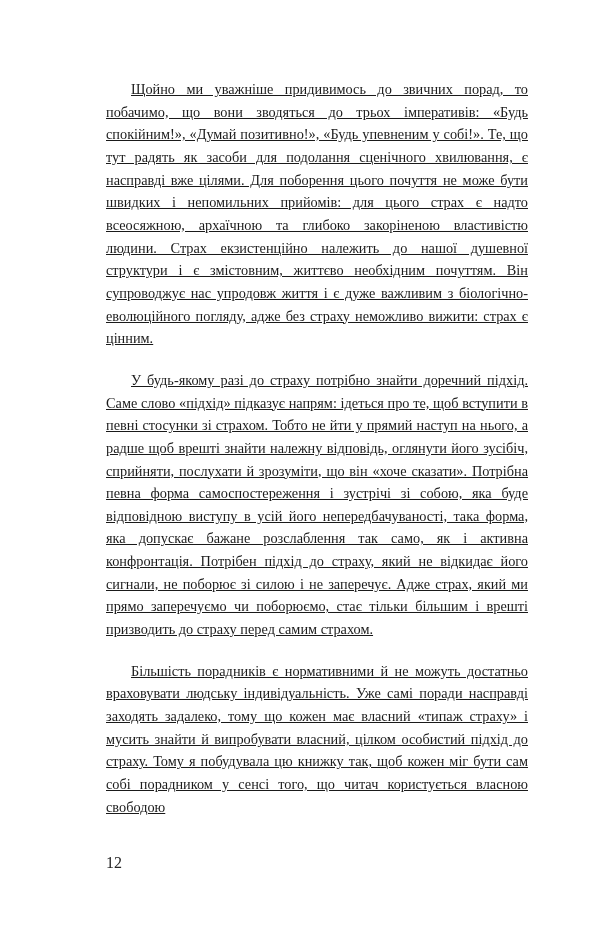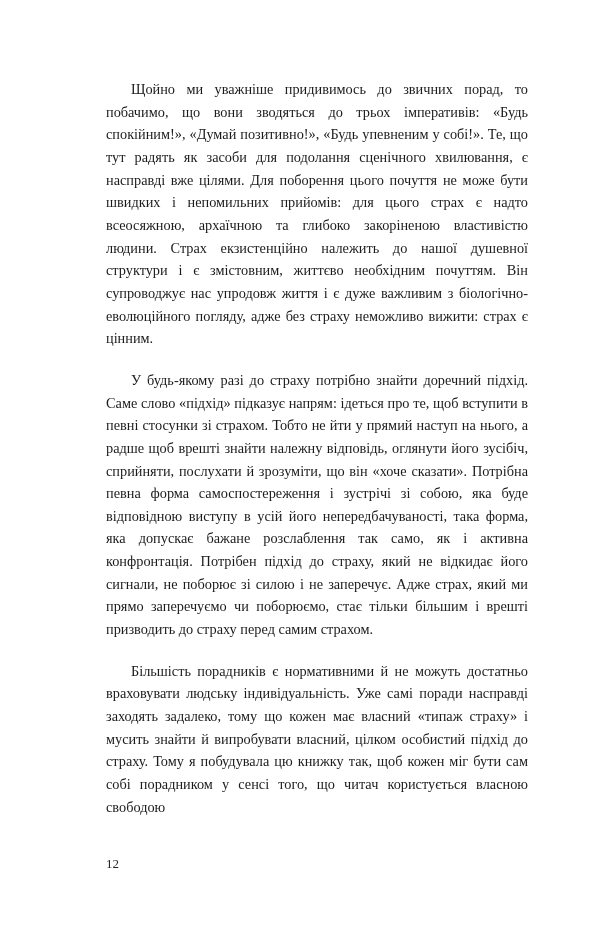--- a/index.html
+++ b/index.html
@@ -13,41 +13,42 @@
     font-family: "Liberation Serif", "DejaVu Serif", serif;
     color: #1a1a1a;
     overflow: hidden;
   }
   .page {
     position: relative;
     width: 600px;
     height: 934px;
     box-sizing: border-box;
     padding: 78px 72px 0 106px;
+    text-decoration: underline;
   }
   .body-text {
     font-size: 14.3px;
     line-height: 1.585;
     text-align: justify;
     text-justify: inter-word;
     hyphens: manual;
     color: #1b1b1b;
   }
   .body-text p {
     margin: 0;
     text-indent: 25px;
   }
   .para-gap {
     height: 19px;
   }
   .folio {
     position: absolute;
     left: 106px;
     bottom: 62px;
-    font-size: 13px;
+    font-size: 16px;
     color: #262626;
     font-family: "Liberation Serif", "DejaVu Serif", serif;
   }
 </style>
 </head>
 <body>
 
 <div class="page">
 
   <div class="body-text">

